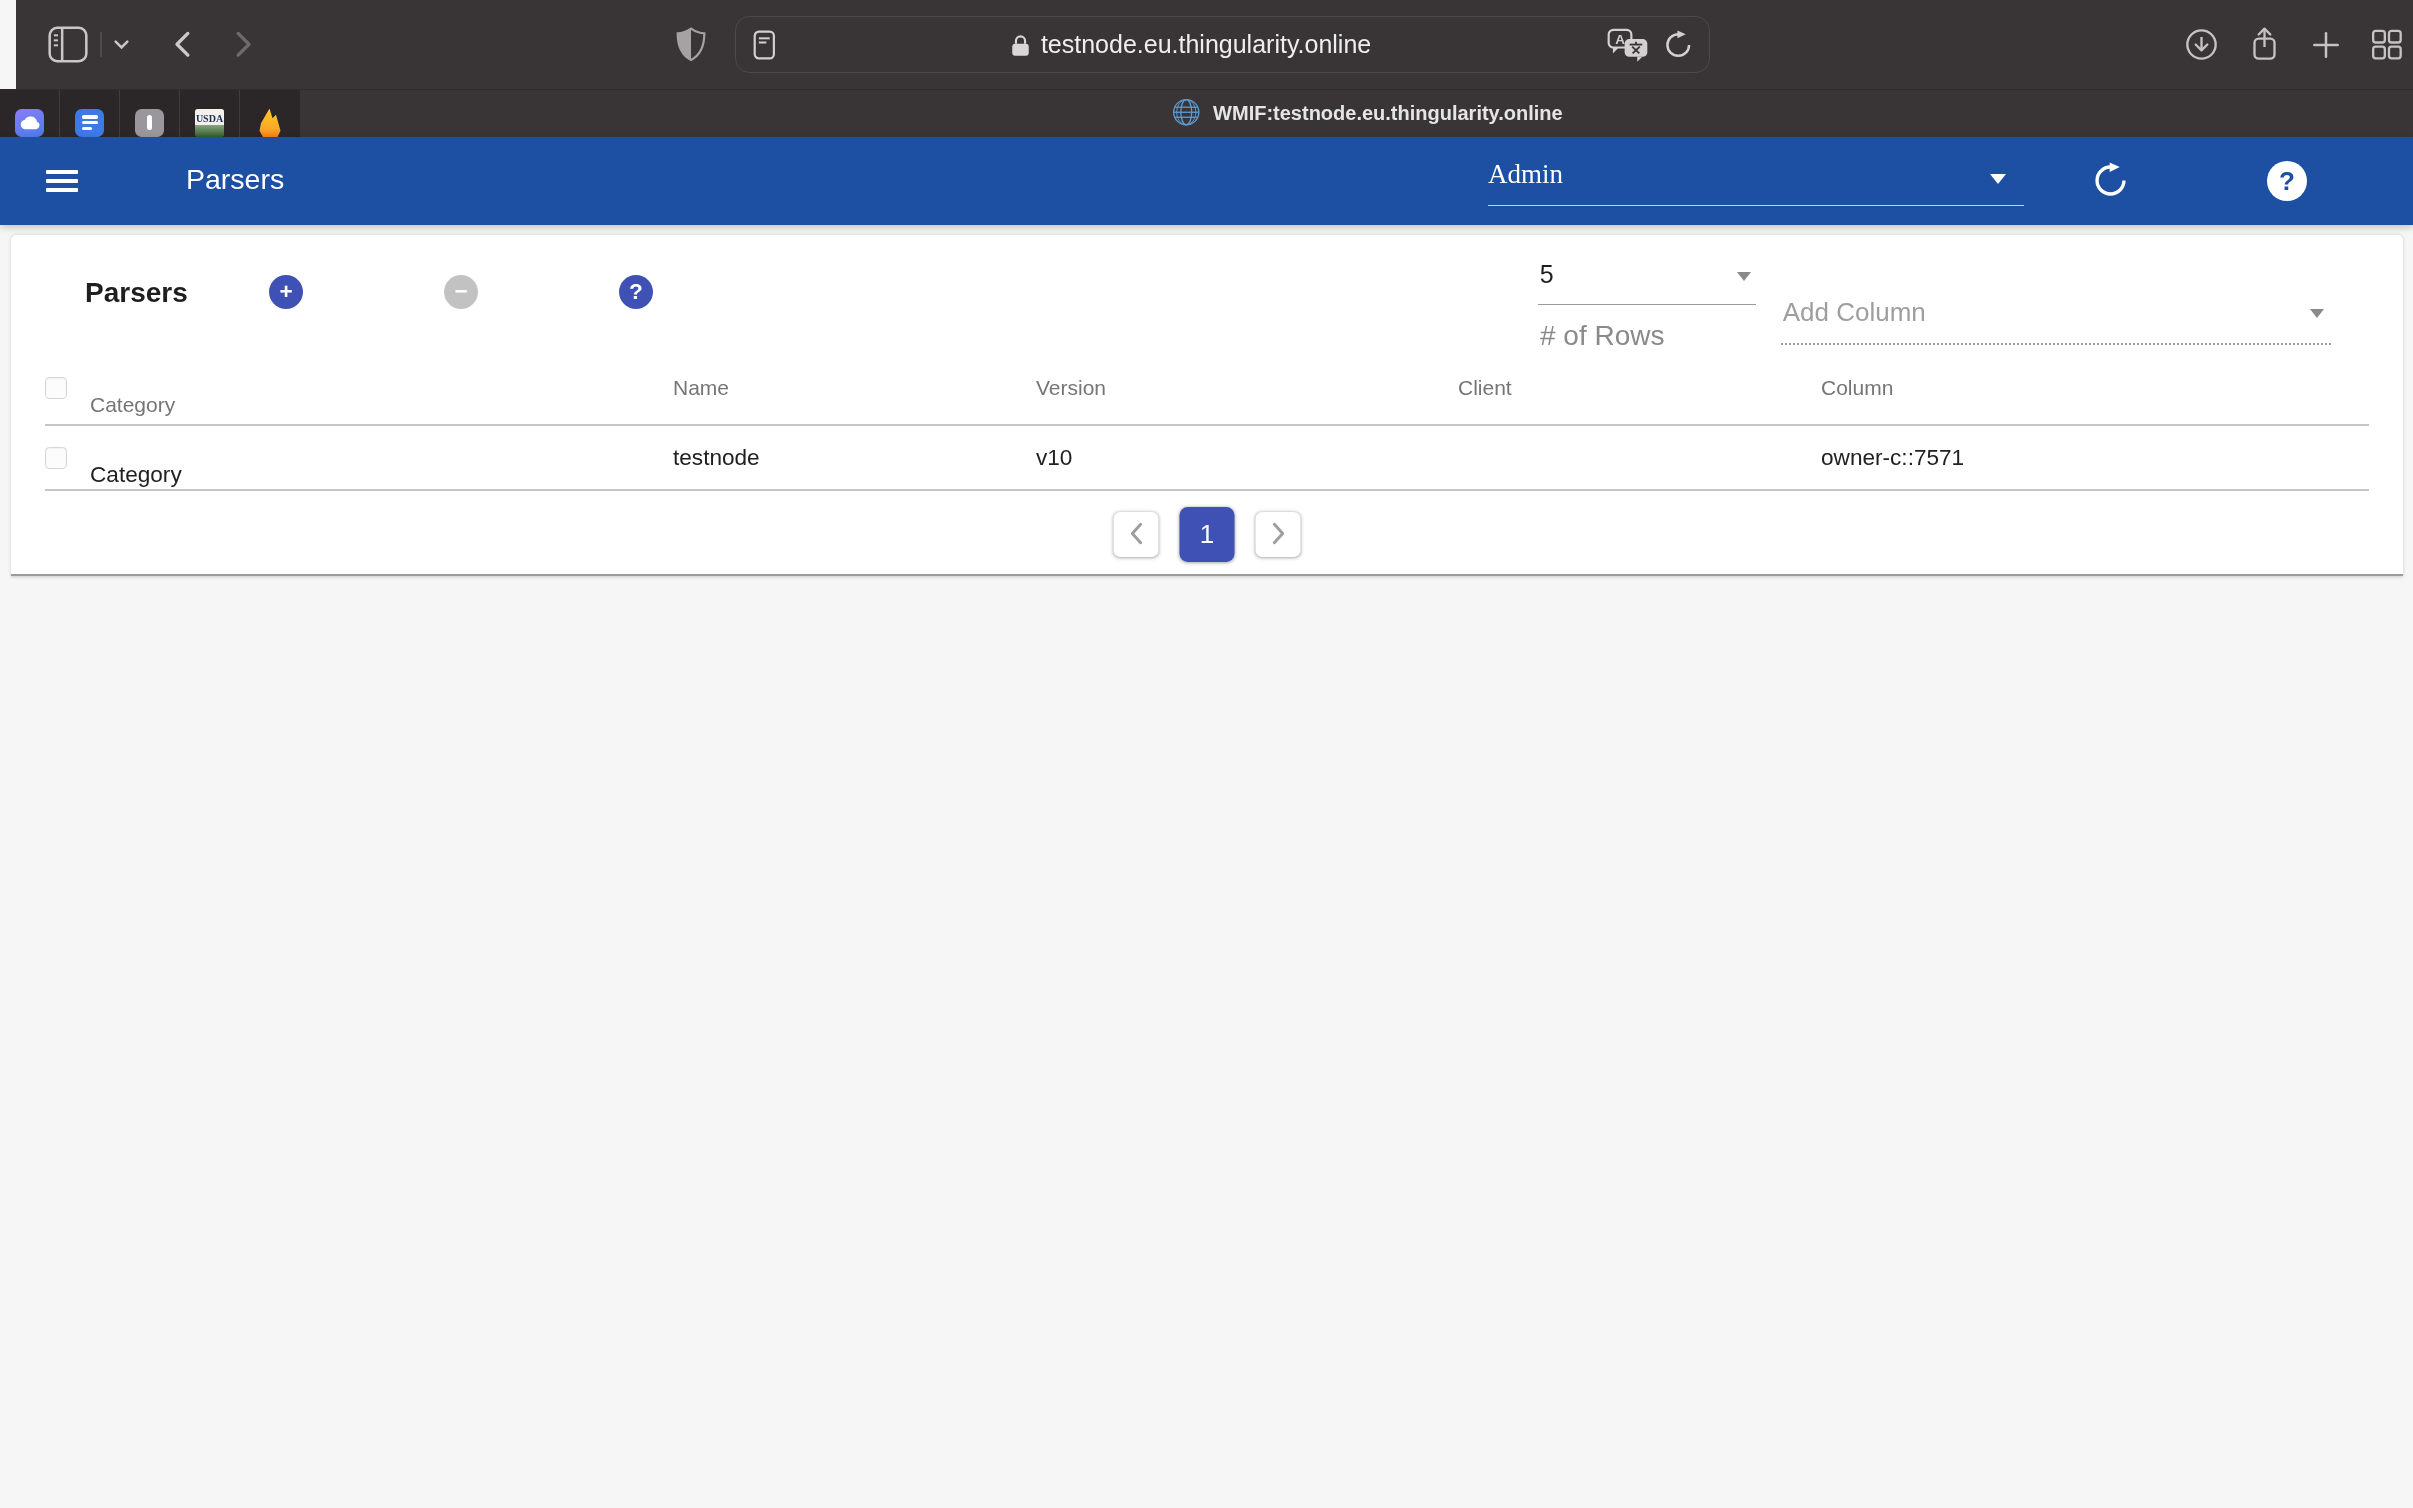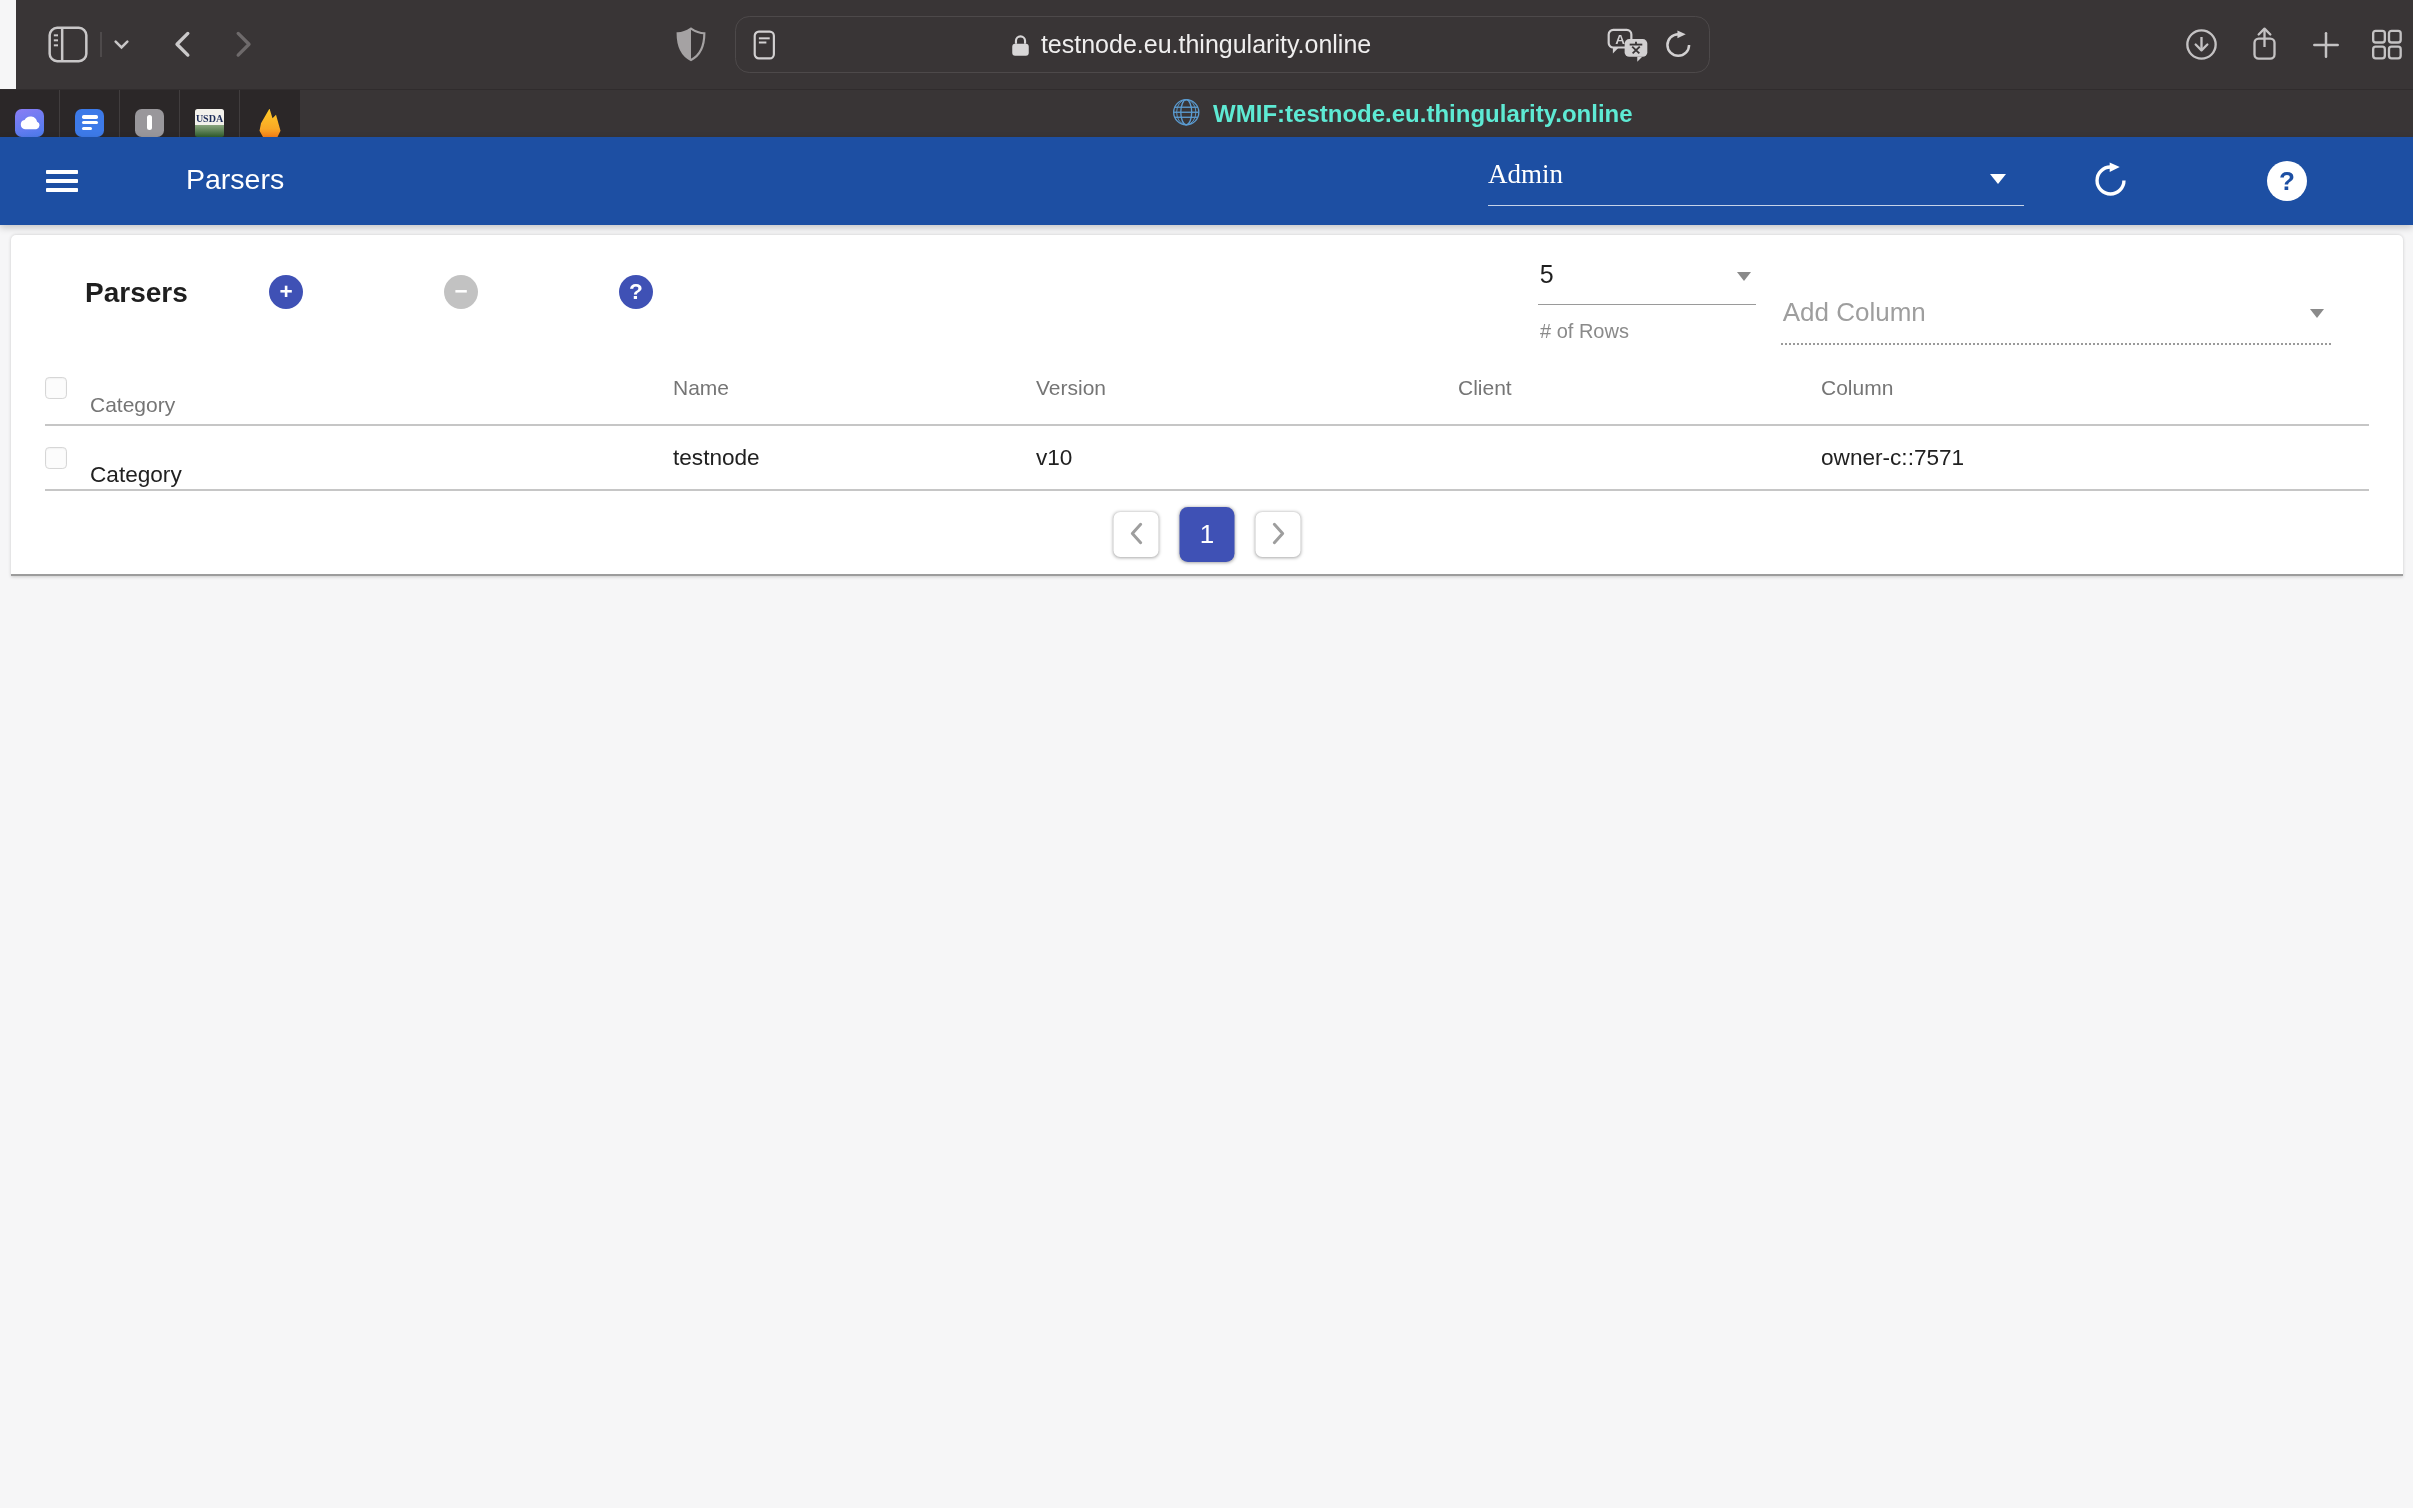--- a/index.html
+++ b/index.html
@@ -31,21 +31,21 @@
   .fav-cloud { background:linear-gradient(160deg,#8a7df5,#4a7bed); display:flex; align-items:center; justify-content:center; }
   .fav-docs { background:#3d7ae8; }
   .fav-docs i { position:absolute; left:6.7px; height:3.4px; background:#fff; border-radius:1.7px; }
   .fav-gray { background:#99979b; display:flex; align-items:center; justify-content:center; }
   .fav-gray i { width:5.9px; height:15px; background:#fff; border-radius:2.5px; }
   .fav-usda { background:linear-gradient(180deg,#f3f1ec 0%, #f3f1ec 58%, #87a37c 58%, #2f5c2c 100%); border-radius:2.5px; }
   .fav-usda span { position:absolute; left:0; right:0; top:4.2px; text-align:center; font-family:"Liberation Serif", serif; font-weight:bold; font-size:10px; color:#1d2c59; letter-spacing:0; }
   .fav-flame { width:25px; height:28.5px; border-radius:0; background:linear-gradient(180deg,#ffca28,#f9a825 70%,#f57f17); clip-path:polygon(22% 100%, 8% 78%, 14% 52%, 48% 0%, 60% 34%, 74% 22%, 92% 78%, 80% 100%); }
 
   .tab-title-wrap { position:absolute; left:1172px; top:0; height:47px; display:flex; align-items:center; gap:12.6px; cursor:pointer; }
-  .tab-title { font-size:24px; font-weight:600; color:#5eead4; }
+  .tab-title { font-size:20px; font-weight:600; color:#e5e5e5; }
 
   
   .appbar { position:absolute; left:0; top:137px; width:2413px; height:88px; background:#1d4fa3; box-shadow:0 3.4px 7.5px rgba(0,0,0,0.22); z-index:5; }
   .hamburger { position:absolute; left:46px; top:33px; width:32px; height:22px; display:flex; flex-direction:column; justify-content:space-between; cursor:pointer; }
   .hamburger i { height:3.8px; background:#fff; border-radius:0.8px; }
   .appbar-title { position:absolute; left:186px; top:26px; font-size:28.5px; color:#fff; }
   .account-select { position:absolute; left:1488px; top:15px; width:536px; height:54px; border-bottom:1.7px solid rgba(255,255,255,0.75); cursor:pointer; }
   .account-select .val { position:absolute; left:0; top:6.7px; font-size:27px; color:#fff;font-family:Liberation Serif, serif; }
   .tri-white { position:absolute; right:18.4px; top:22px; width:0; height:0; border-left:8.4px solid transparent; border-right:8.4px solid transparent; border-top:10px solid #fff; }
   .appbar-refresh { position:absolute; left:2092px; top:26px; width:37px; height:37px; cursor:pointer; }
@@ -56,21 +56,21 @@
   .card { position:absolute; left:11px; top:10px; width:2392px; height:341px; background:#fff; border-radius:5px 5px 0 0; border-bottom:2.5px solid #9c9c9c; box-shadow:0 0.8px 3.4px rgba(0,0,0,0.18); }
 
   .tb-title { position:absolute; left:74px; top:42px; font-size:28px; font-weight:bold; color:#1f1f1f; }
   .circle-btn { position:absolute; top:40px; width:34px; height:34px; border-radius:50%; border:none; color:#fff; font-size:22.6px; font-weight:bold; display:flex; align-items:center; justify-content:center; cursor:pointer; line-height:1; }
   .btn-indigo { background:#3f51b5; }
   .btn-gray { background:#c2c2c2; }
 
   .rows-select { position:absolute; left:1527px; top:18.4px; width:218px; cursor:pointer; }
   .rows-select .val { font-size:25px; color:#1f1f1f; padding:6.7px 0 15px 1.7px; border-bottom:1.7px solid #9a9a9a; }
   .rows-select .tri { position:absolute; right:5px; top:18.4px; }
-  .rows-caption { position:absolute; left:1529px; top:85px; font-size:20px; color:#8a8a8a; }
+  .rows-caption { position:absolute; left:1529px; top:85px; font-size:28px; color:#8a8a8a; }
   .tri { width:0; height:0; border-left:7.5px solid transparent; border-right:7.5px solid transparent; border-top:9.2px solid #8a8a8a; }
 
   .add-column { position:absolute; left:1770px; top:18.4px; width:550px; cursor:pointer;margin-top:39px; }
   .add-column .ph { font-size:26px; color:#9e9e9e; padding:5px 0 14.2px 1.7px; border-bottom:2.5px dotted #9a9a9a; }
   .add-column .tri { position:absolute; right:6.7px; top:17px; }
 
   .tbl { position:absolute; left:34px; right:34px; top:117px; }
   .tr { display:flex; align-items:center; border-bottom:2.5px solid #c6c6c6; }
   .tr.head { height:74px; }
   .tr.row { height:65px; }

